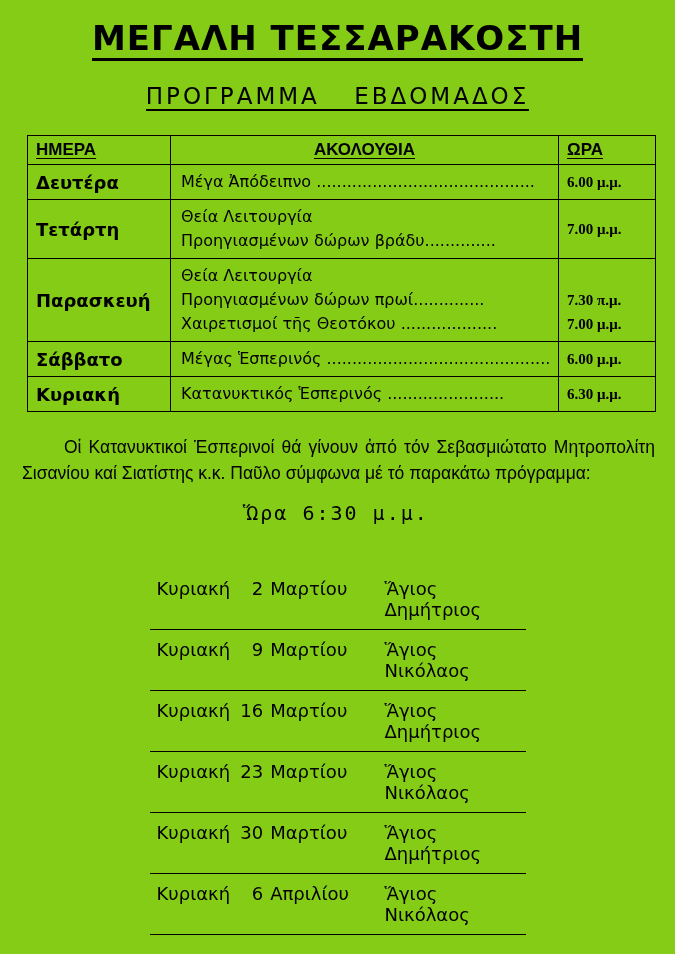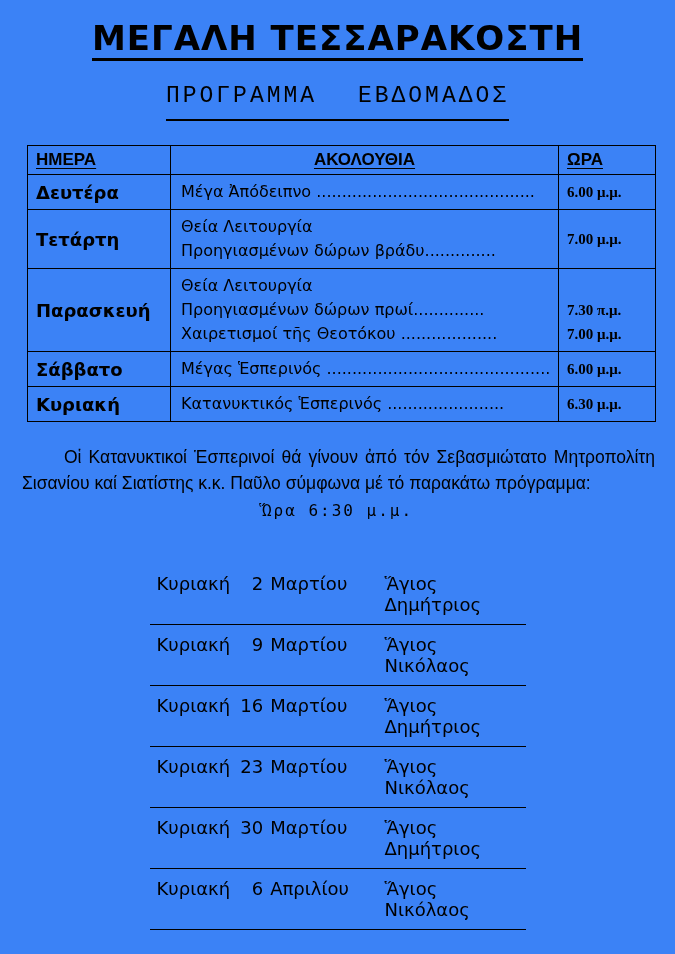--- a/index.html
+++ b/index.html
@@ -8,21 +8,21 @@
     width: 675px;
     height: 954px;
     font-family: "DejaVu Sans", sans-serif;
     color: #000000;
     overflow: hidden;
   }
   .page {
     position: relative;
     width: 675px;
     height: 954px;
-    background: #3b82f6;
+    background: #84cc16;
     padding-top: 20px;
   }
 
   
   .title-wrap { text-align: center; }
   .main-title {
     display: inline-block;
     font-size: 34px;
     font-weight: bold;
     letter-spacing: 1px;
@@ -30,22 +30,21 @@
     padding-bottom: 1px;
     line-height: 1.1;
   }
   .subtitle-wrap { text-align: center; margin-top: 22px; }
   .subtitle {
     display: inline-block;
     font-size: 23px;
     letter-spacing: 3px;
     word-spacing: 24px;
     border-bottom: 2px solid #000;
-    padding-bottom: 10px;
-    font-family: Liberation Mono, monospace;
+    padding-bottom: 0;
   }
 
   
   table.schedule {
     border-collapse: collapse;
     table-layout: fixed;
     width: 628px;
     margin: 24px 0 0 27px;
   }
   table.schedule th, table.schedule td {
@@ -93,23 +92,23 @@
     margin: 22px 0 0 22px;
     font-family: "Liberation Sans", sans-serif;
     font-size: 17.5px;
     line-height: 26px;
     text-align: justify;
     text-indent: 42px;
   }
   .time-note {
     text-align: center;
     font-family: "DejaVu Sans Mono", monospace;
-    font-size: 16px;
+    font-size: 20px;
     letter-spacing: 2px;
-    margin-top: 5px;
+    margin-top: 15px;
   }
 
   
   .sundays {
     width: 376px;
     margin: 44px auto 0 auto;
   }
   .sunday-row {
     display: grid;
     grid-template-columns: 228px 1fr;

